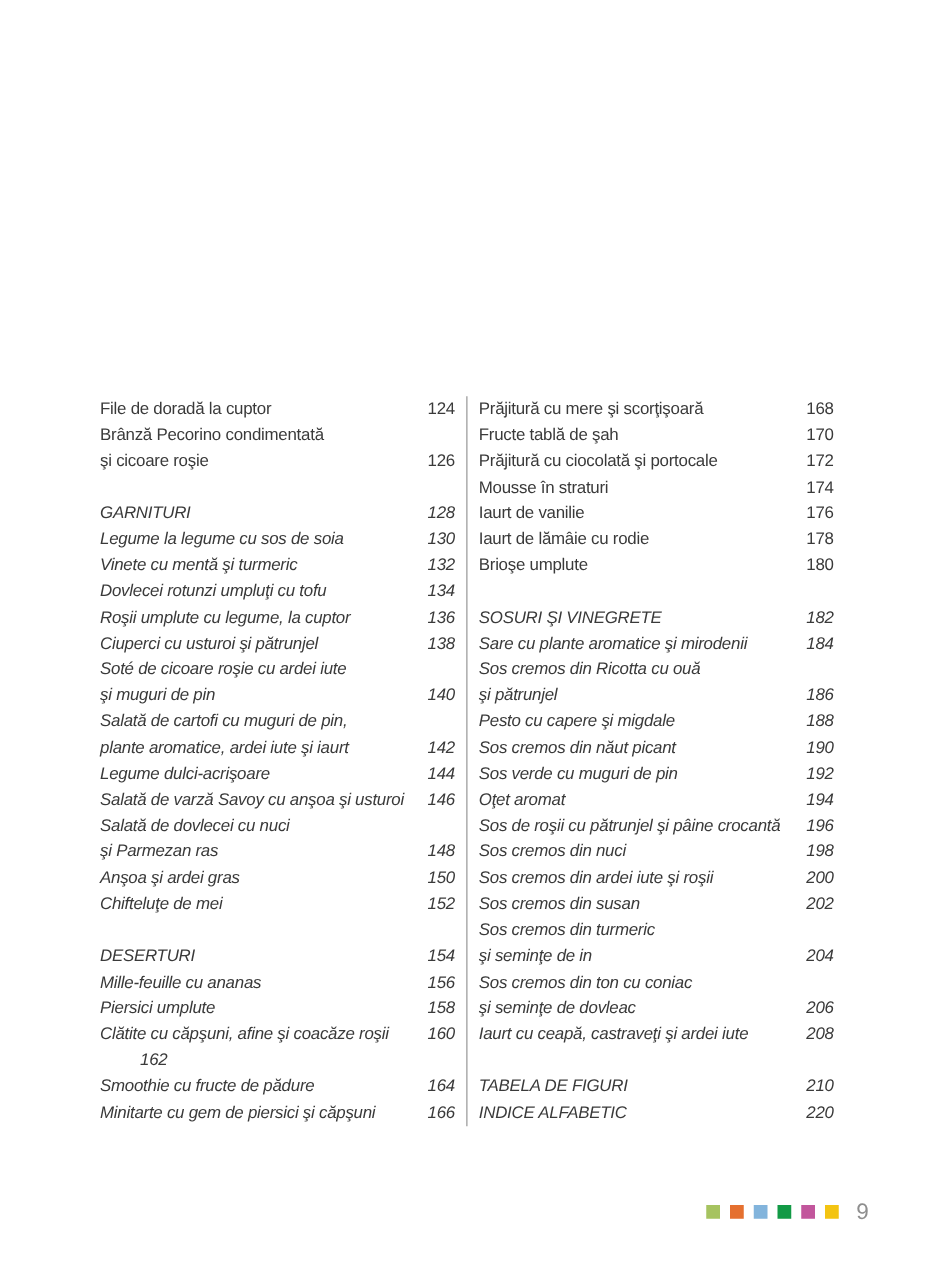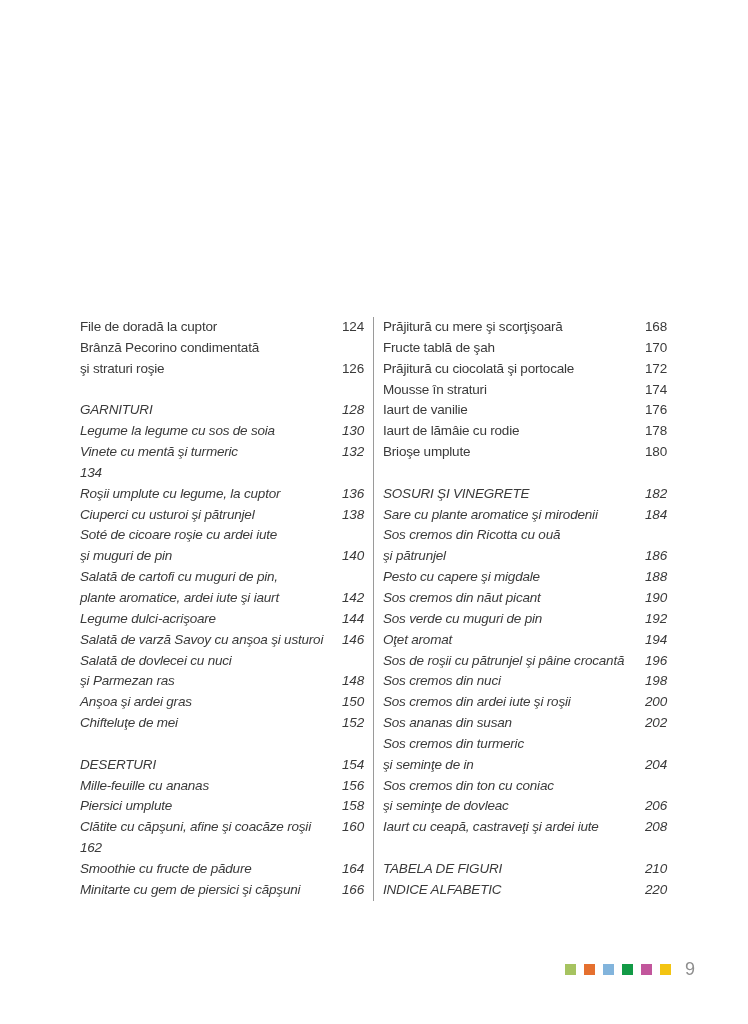--- a/index.html
+++ b/index.html
@@ -45,20 +45,21 @@
     gap: 6px;
     line-height: 20.85px;
     white-space: nowrap;
   }
   .row .title {
     min-width: 0;
   }
   .row .pageno {
     flex-shrink: 0;
     text-align: right;
+    margin-left: 32px;
   }
   .footer {
     position: absolute;
     left: 565px;
     top: 958px;
     height: 22px;
     display: flex;
     align-items: center;
     gap: 8px;
   }
@@ -82,38 +83,39 @@
         <div class="group">
           <div class="row">
             <span class="title">File de doradă la cuptor</span>
             <span class="pageno">124</span>
           </div>
           <div class="row">
             <span class="title">Brânză Pecorino condimentată</span>
             <span class="pageno"></span>
           </div>
           <div class="row">
-            <span class="title">şi straturi roşie</span>
+            <span class="title">şi cicoare roşie</span>
             <span class="pageno">126</span>
           </div>
         </div>
         <div class="group">
           <div class="row">
             <span class="title">GARNITURI</span>
             <span class="pageno">128</span>
           </div>
           <div class="row">
             <span class="title">Legume la legume cu sos de soia</span>
             <span class="pageno">130</span>
           </div>
           <div class="row">
             <span class="title">Vinete cu mentă şi turmeric</span>
             <span class="pageno">132</span>
           </div>
           <div class="row">
+            <span class="title">Dovlecei rotunzi umpluţi cu tofu</span>
             <span class="pageno">134</span>
           </div>
           <div class="row">
             <span class="title">Roşii umplute cu legume, la cuptor</span>
             <span class="pageno">136</span>
           </div>
           <div class="row">
             <span class="title">Ciuperci cu usturoi şi pătrunjel</span>
             <span class="pageno">138</span>
           </div>
@@ -259,21 +261,21 @@
           </div>
           <div class="row">
             <span class="title">Sos cremos din nuci</span>
             <span class="pageno">198</span>
           </div>
           <div class="row">
             <span class="title">Sos cremos din ardei iute şi roşii</span>
             <span class="pageno">200</span>
           </div>
           <div class="row">
-            <span class="title">Sos ananas din susan</span>
+            <span class="title">Sos cremos din susan</span>
             <span class="pageno">202</span>
           </div>
           <div class="row">
             <span class="title">Sos cremos din turmeric</span>
             <span class="pageno"></span>
           </div>
           <div class="row">
             <span class="title">şi seminţe de in</span>
             <span class="pageno">204</span>
           </div>

